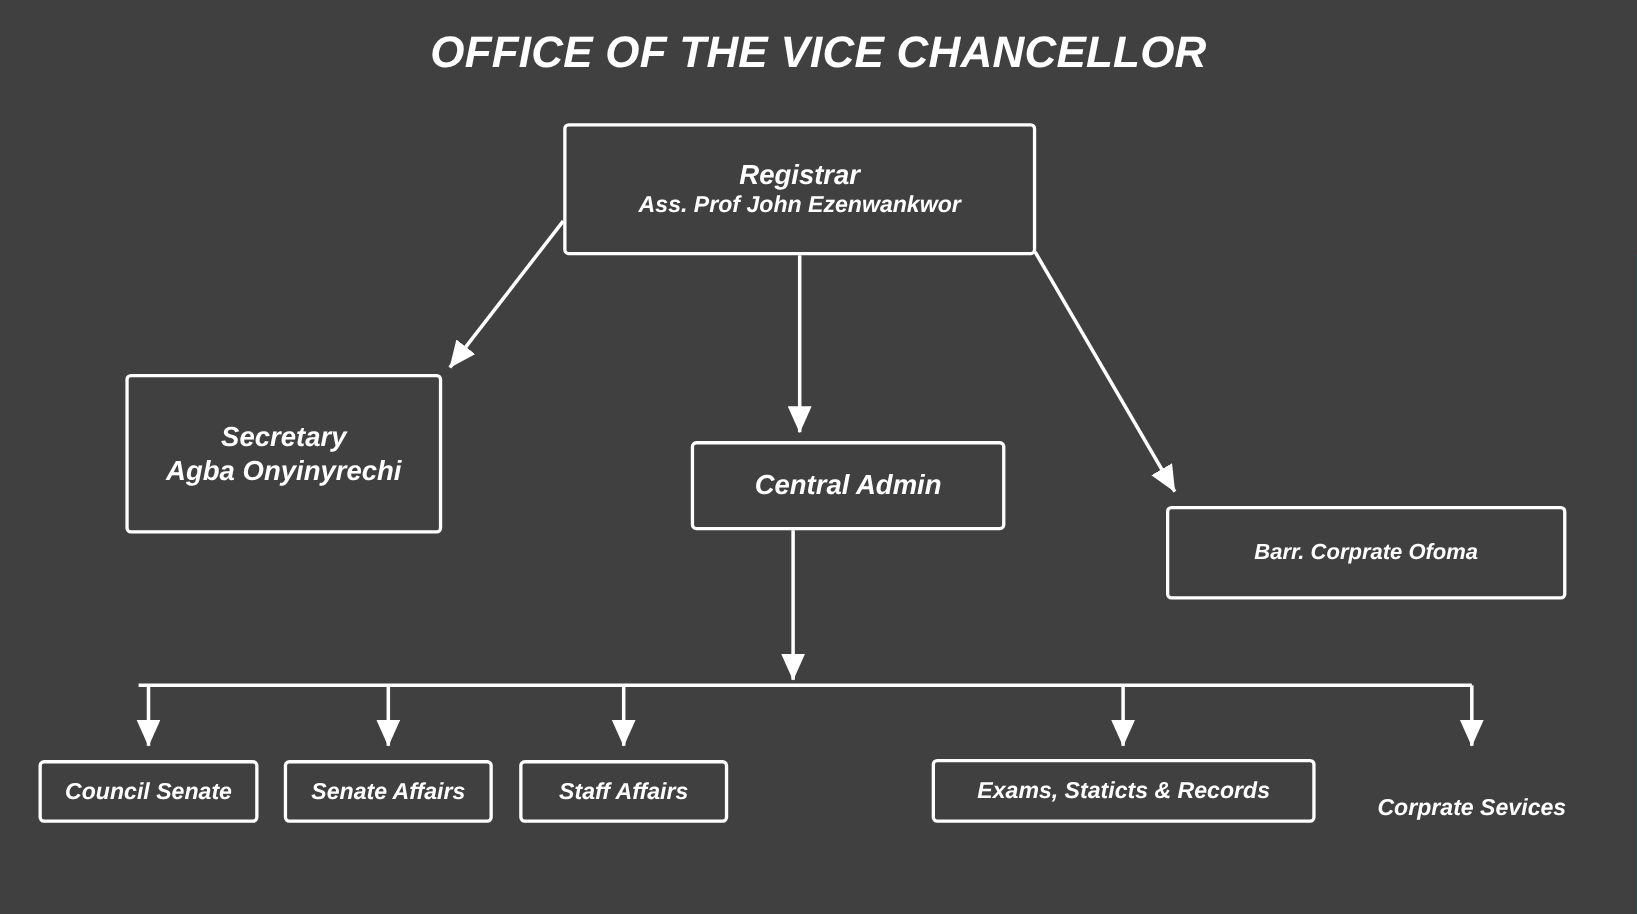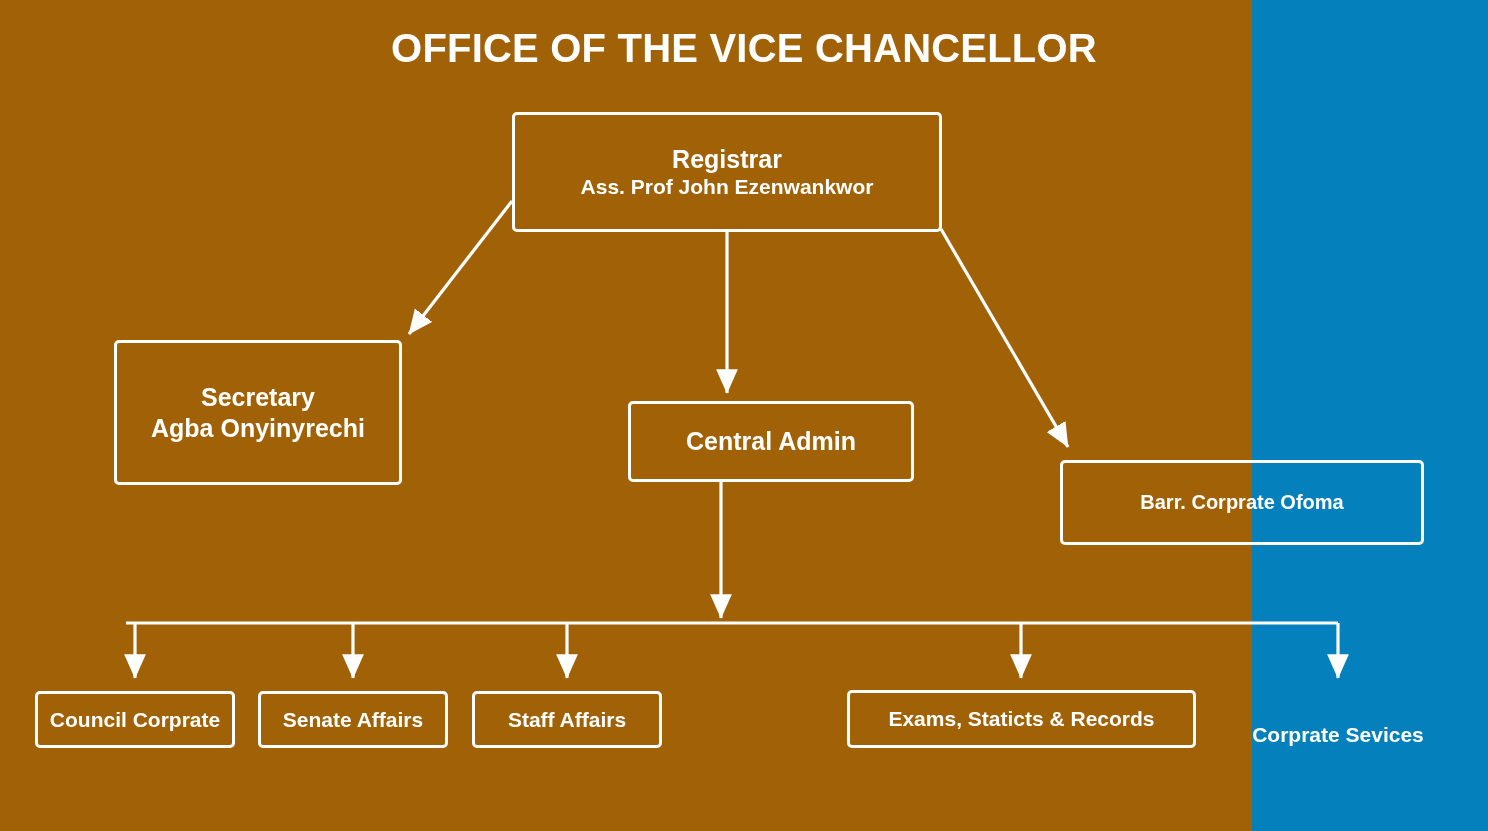--- a/index.html
+++ b/index.html
@@ -9,23 +9,24 @@
   }
   body {
     width: 1488px;
     height: 831px;
     background: #0480bc;
     font-family: "Liberation Sans", sans-serif;
     overflow: hidden;
   }
   #chart-root {
     position: relative;
-    width: 1252px;
+    width: 1488px;
     height: 831px;
-    background: #a16207;
+    background: #404040;
+    font-style: italic;
   }
   #connector-layer {
     position: absolute;
     left: 0;
     top: 0;
     width: 1488px;
     height: 831px;
     pointer-events: none;
   }
   .title {
@@ -134,21 +135,21 @@
 
   <div class="node" id="node-central-admin">
     <span class="line1">Central Admin</span>
   </div>
 
   <div class="node" id="node-legal-unit">
     <span class="line2">Barr. Corprate Ofoma</span>
   </div>
 
   <div class="node leaf" id="node-council-affairs">
-    <span class="line1">Council Corprate</span>
+    <span class="line1">Council Senate</span>
   </div>
 
   <div class="node leaf" id="node-senate-affairs">
     <span class="line1">Senate Affairs</span>
   </div>
 
   <div class="node leaf" id="node-staff-affairs">
     <span class="line1">Staff Affairs</span>
   </div>
 

